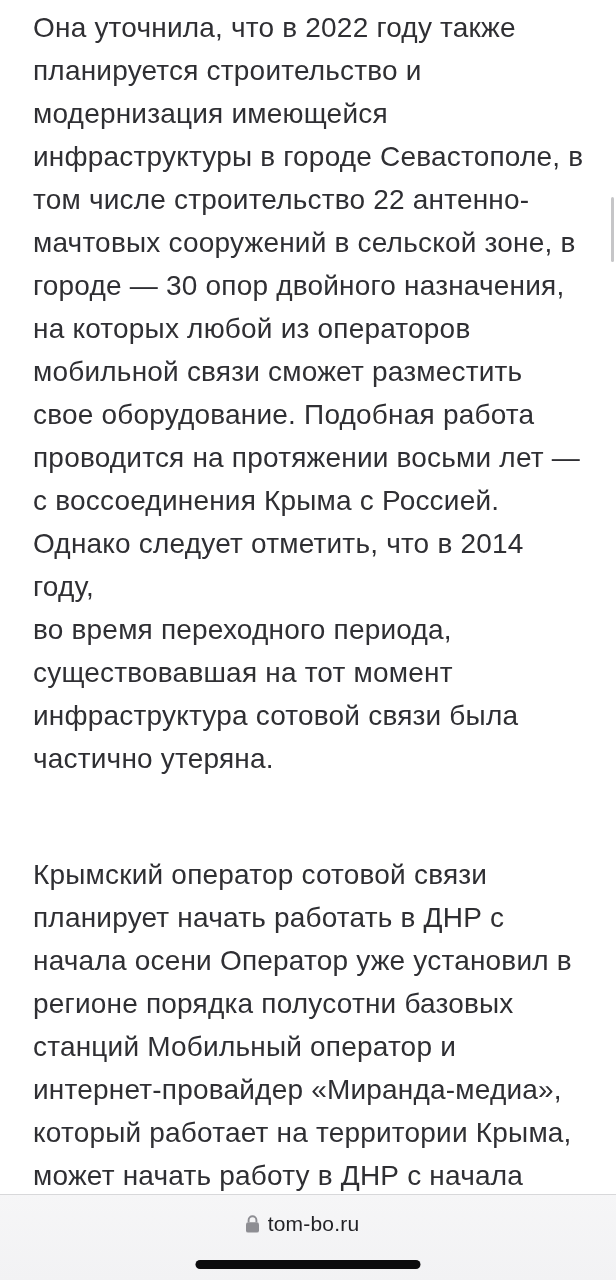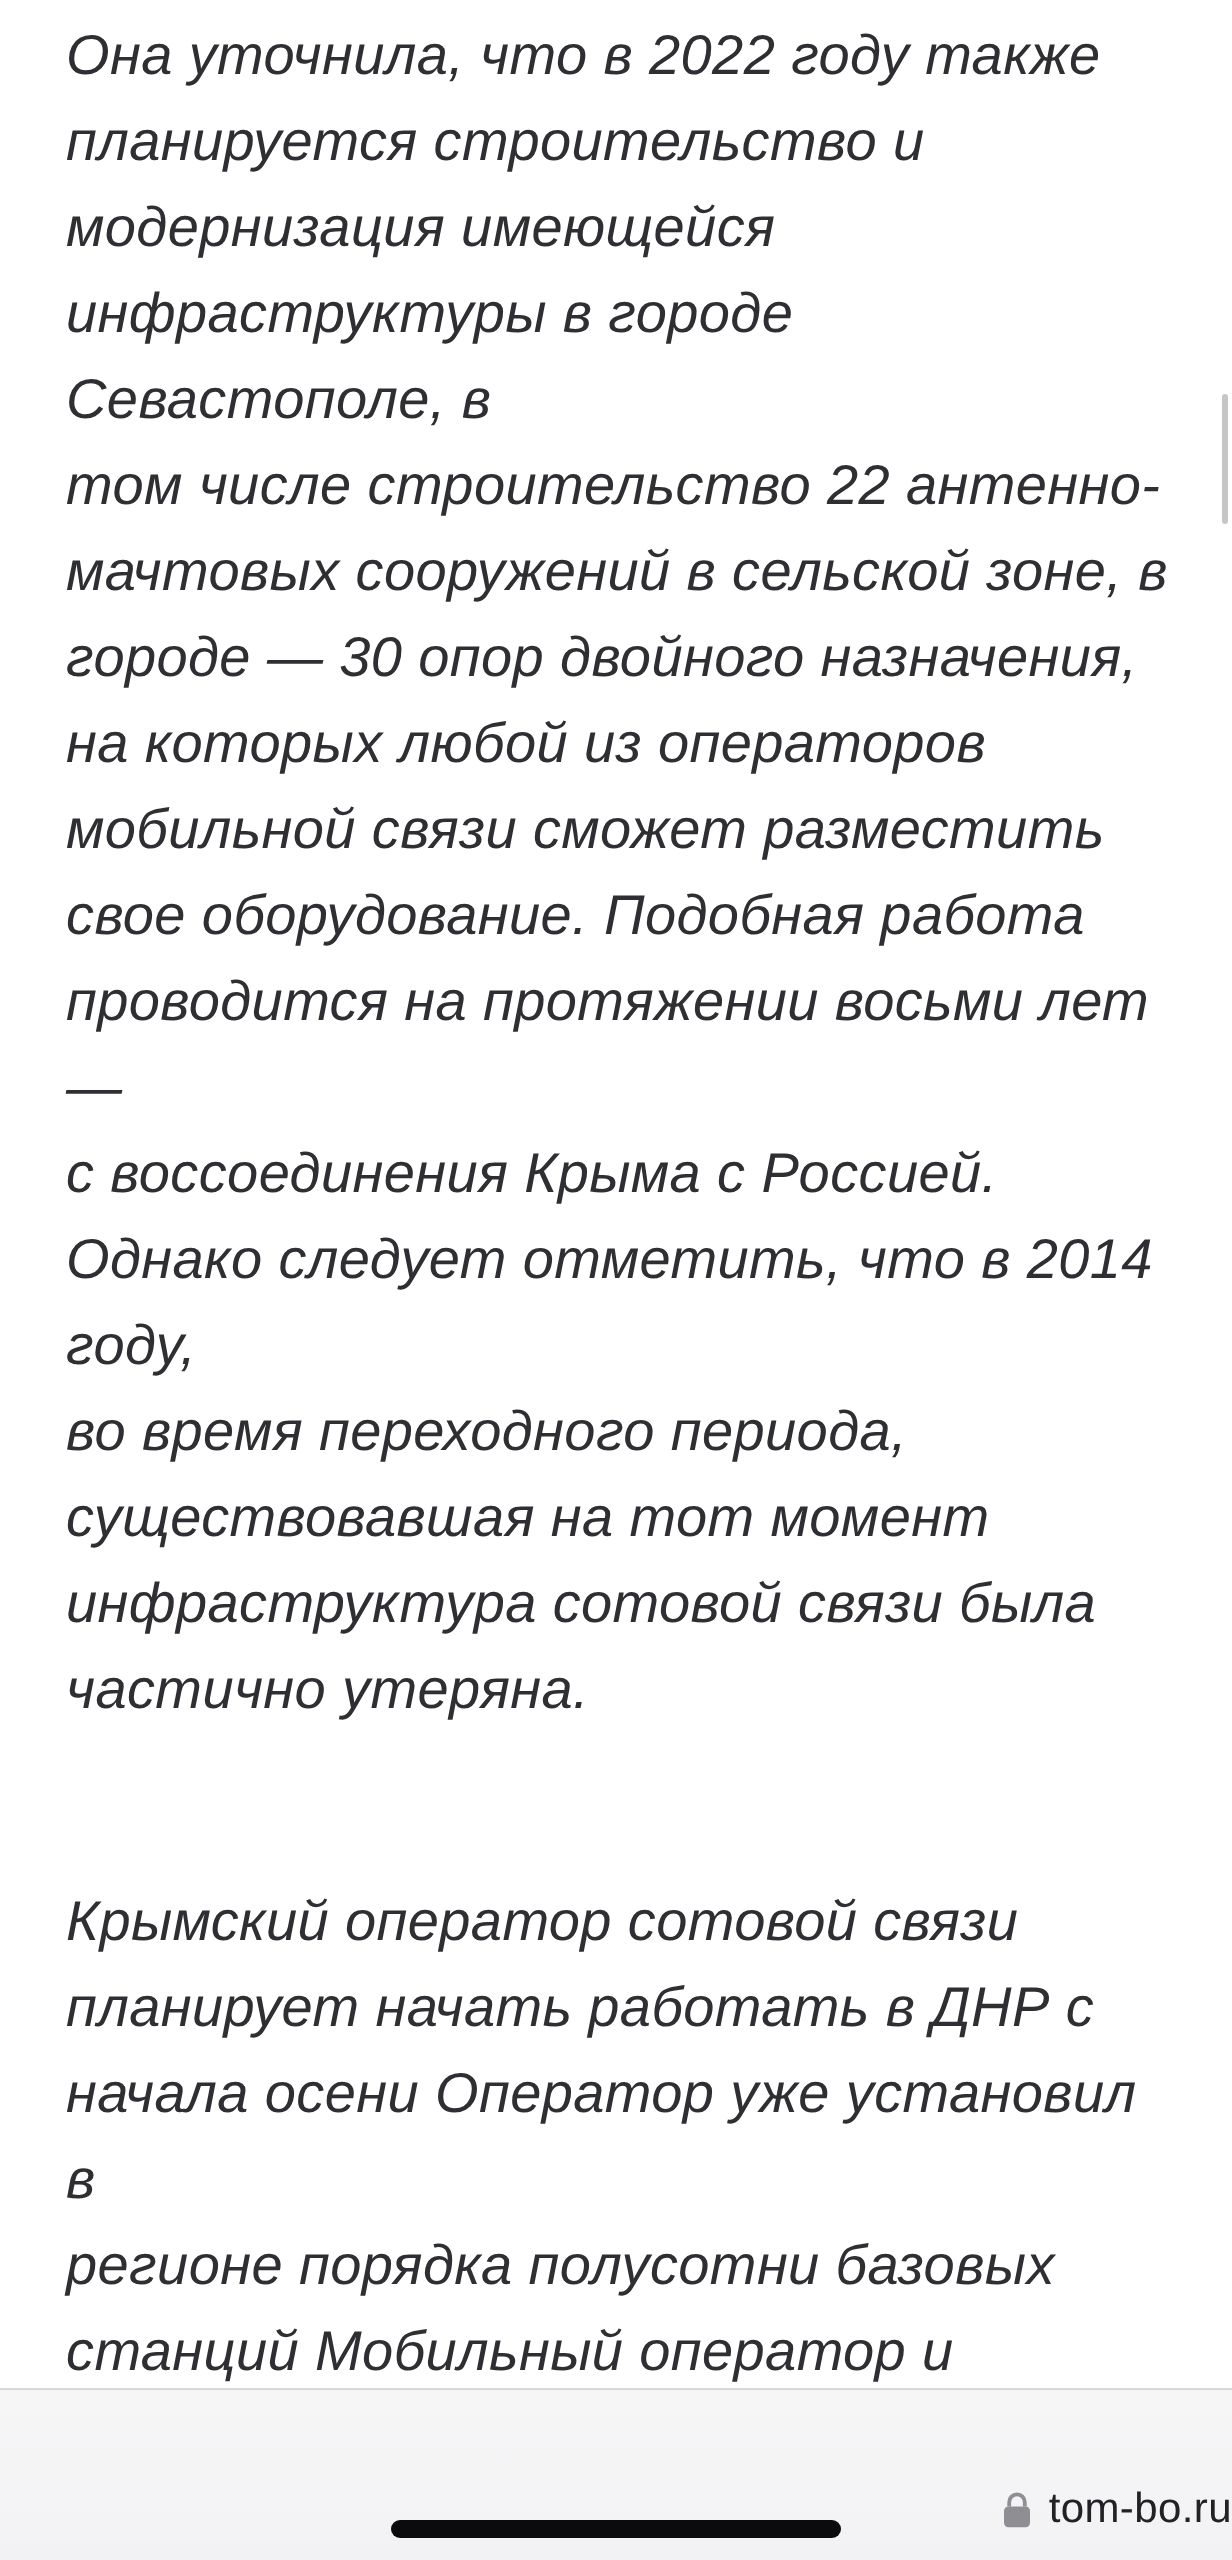--- a/index.html
+++ b/index.html
@@ -20,21 +20,20 @@
     left: 33px;
     right: 30px;
   }
   .paragraph {
     font-size: 28px;
     line-height: 43px;
     letter-spacing: 0.2px;
     color: #2f2f33;
     white-space: pre-line;
     margin: 0;
-    font-style: italic;
   }
   .paragraph + .paragraph {
     margin-top: 73px;
   }
   .scrollbar-thumb {
     position: absolute;
     top: 197px;
     right: 2px;
     width: 3px;
     height: 65px;
@@ -48,28 +47,27 @@
     width: 616px;
     height: 86px;
     background: linear-gradient(180deg, #f6f6f7 0%, #f2f2f4 100%);
     border-top: 1px solid #d8d8da;
     box-sizing: border-box;
   }
   .url-pill {
     position: absolute;
     top: 12px;
     left: 0;
-    right: 0;
+    right: 12px;
     height: 34px;
     display: flex;
     align-items: center;
-    justify-content: flex-end;
+    justify-content: center;
     gap: 8px;
     cursor: pointer;
-    margin-top: 31px;
   }
   .lock-icon {
     display: inline-flex;
     align-items: center;
   }
   .url-text {
     font-size: 21px;
     color: #222226;
     letter-spacing: 0.2px;
   }

